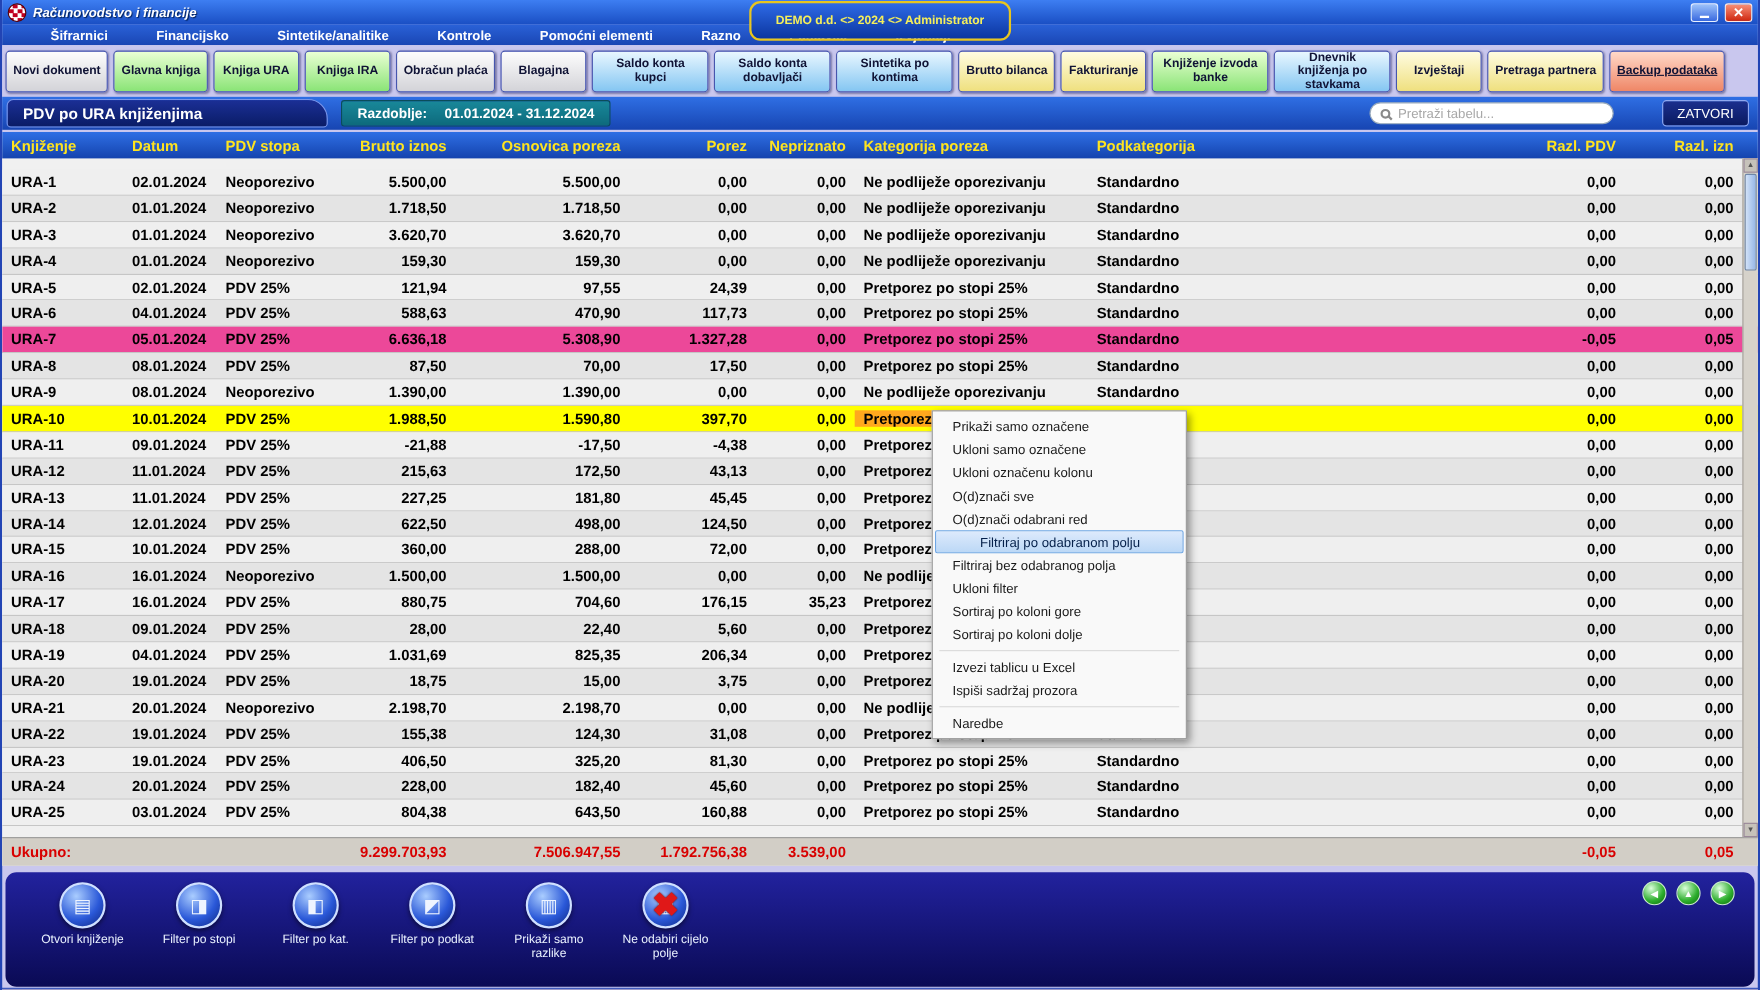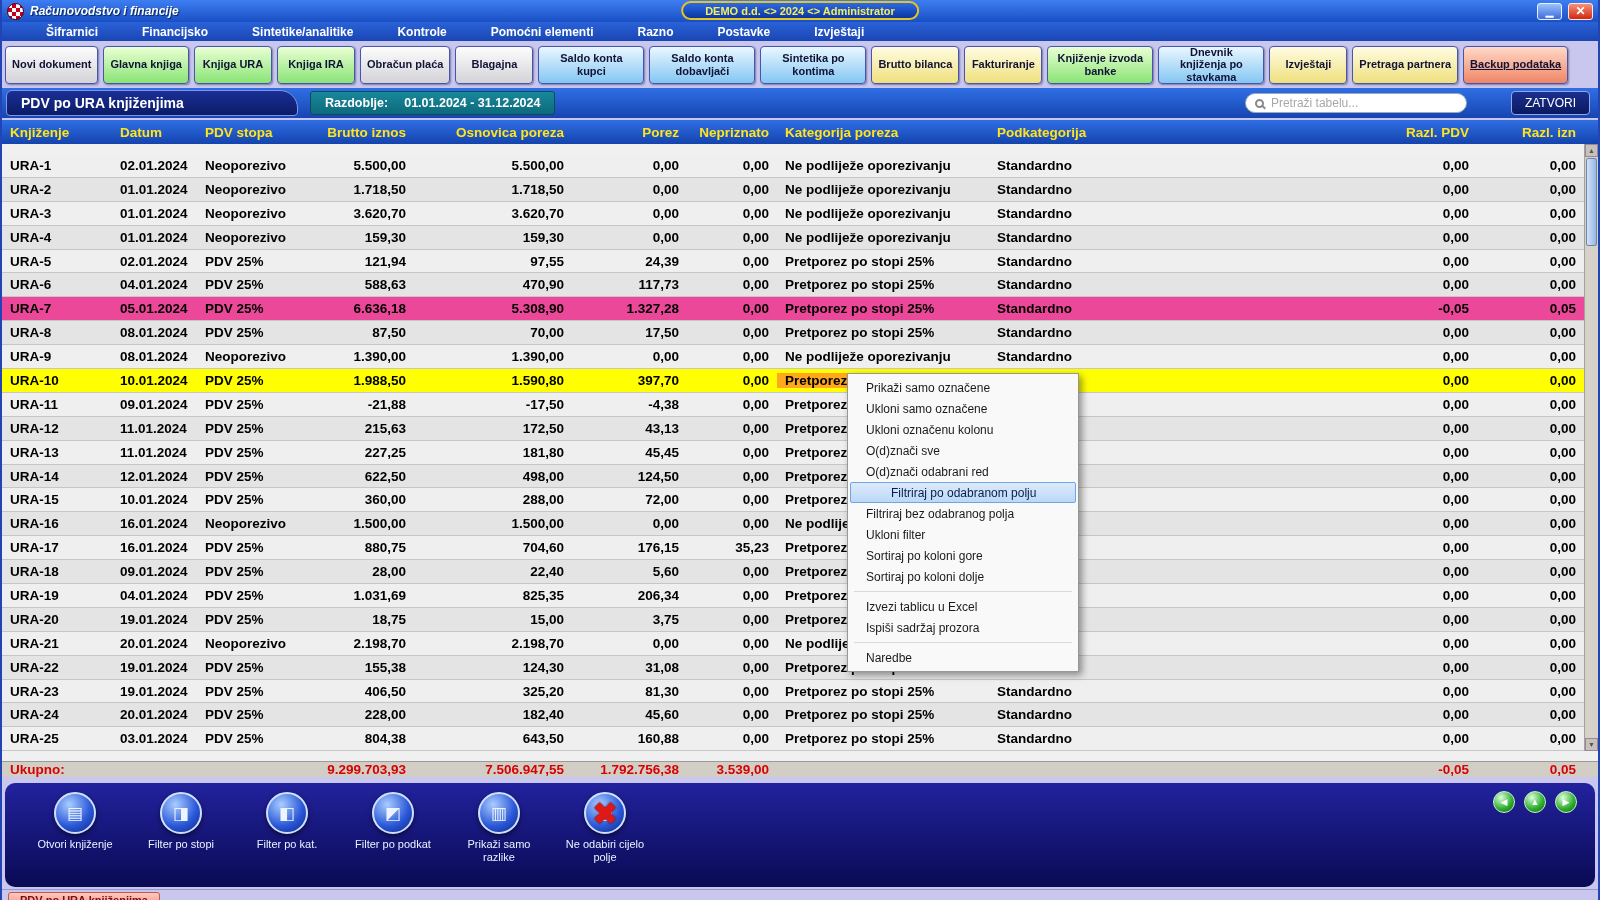--- a/index.html
+++ b/index.html
@@ -7,21 +7,21 @@
   #app { position: absolute; inset: 0; display: flex; flex-direction: column;
          background: #c9c7ee; border-left: 2px solid #2244b4; border-right: 2px solid #2244b4; border-bottom: 2px solid #2244b4; }
 
   
   .titlebar { height: 22px; background: linear-gradient(#3d7ef2, #1a4fc4); display: flex; align-items: center;
               padding: 0 5px; gap: 6px; position: relative; flex: none; }
   .app-icon { width: 17px; height: 17px; border-radius: 50%; flex: none;
               background: repeating-conic-gradient(#c00020 0 25%, #ffffff 0 50%); background-size: 8px 8px;
               border: 1px solid #5a0000; }
   .app-title { color: #fff; font-weight: bold; font-style: italic; font-size: 12px; text-shadow: 1px 1px 1px #00205a; }
-  .session-badge { position: absolute; left: 50%; top: 1px; transform: translateX(-50%); height: 19px;
+  .session-badge { position: absolute; left: 50%; top: 1px; transform: translateX(-50%); height: 36px;
                    background: linear-gradient(#2e6ae6, #0b36a0); border: 2px solid #e8c51e; border-radius: 10px;
                    color: #f6ef5a; font-weight: bold; font-size: 11px; padding: 0 22px; display: flex; align-items: center; }
   .tb-spacer { flex: 1; }
   .win-btn { width: 25px; height: 17px; border-radius: 3px; display: flex; align-items: center; justify-content: center;
              color: #fff; font-size: 10px; font-weight: bold; cursor: default; }
   .min-btn { background: linear-gradient(#9cc2fa, #3a6ae0); border: 1px solid #e8f0ff; }
   .close-btn { background: linear-gradient(#f89078, #cf2810); border: 1px solid #ffe8e0; font-size: 12px; }
 
   
   .menubar { height: 19px; background: linear-gradient(#2a62d8, #1a46b4); display: flex; align-items: center;
@@ -66,21 +66,21 @@
   .cell.num { text-align: right; }
   .thead { height: 24px; flex: none; background: linear-gradient(#2f6fe4, #1443ae); color: #ffe41e; font-weight: bold;
            font-size: 13.5px; align-items: center; }
   .tbody { flex: 1; overflow: hidden; }
   .trow { height: 23.9px; align-items: center; font-size: 13.5px; font-weight: bold; color: #000;
           background: #efefef; border-bottom: 1px solid #c6c6c6; }
   .trow:nth-child(even) { background: #e4e4e4; }
   .trow.cyan { background: #ec4899; }
   .trow.selected { background: #ffff00; }
   .cell.orange { background: #ffa81e; }
-  .totals { height: 16px; flex: none; background: #d2cec6; border-top: 1px solid #9a9a9a; color: #d80000;
+  .totals { height: 26px; flex: none; background: #d2cec6; border-top: 1px solid #9a9a9a; color: #d80000;
             font-weight: bold; font-size: 13.5px; align-items: center; }
 
   
   .vscroll { position: absolute; right: 0; top: 24px; bottom: 26px; width: 14px; background: #d6d2ca;
              border-left: 1px solid #a4a09a; display: flex; flex-direction: column; align-items: stretch; }
   .vs-arrow { height: 13px; background: #c6c2ba; color: #555; font-size: 7px; display: flex; align-items: center;
               justify-content: center; border: 1px solid #989; flex: none; }
   .vs-thumb { height: 88px; margin: 1px; background: linear-gradient(90deg, #d2e2f8, #96b6e6); border: 1px solid #6e86a8;
               border-radius: 2px; flex: none; }
   .vs-fill { flex: 1; }

